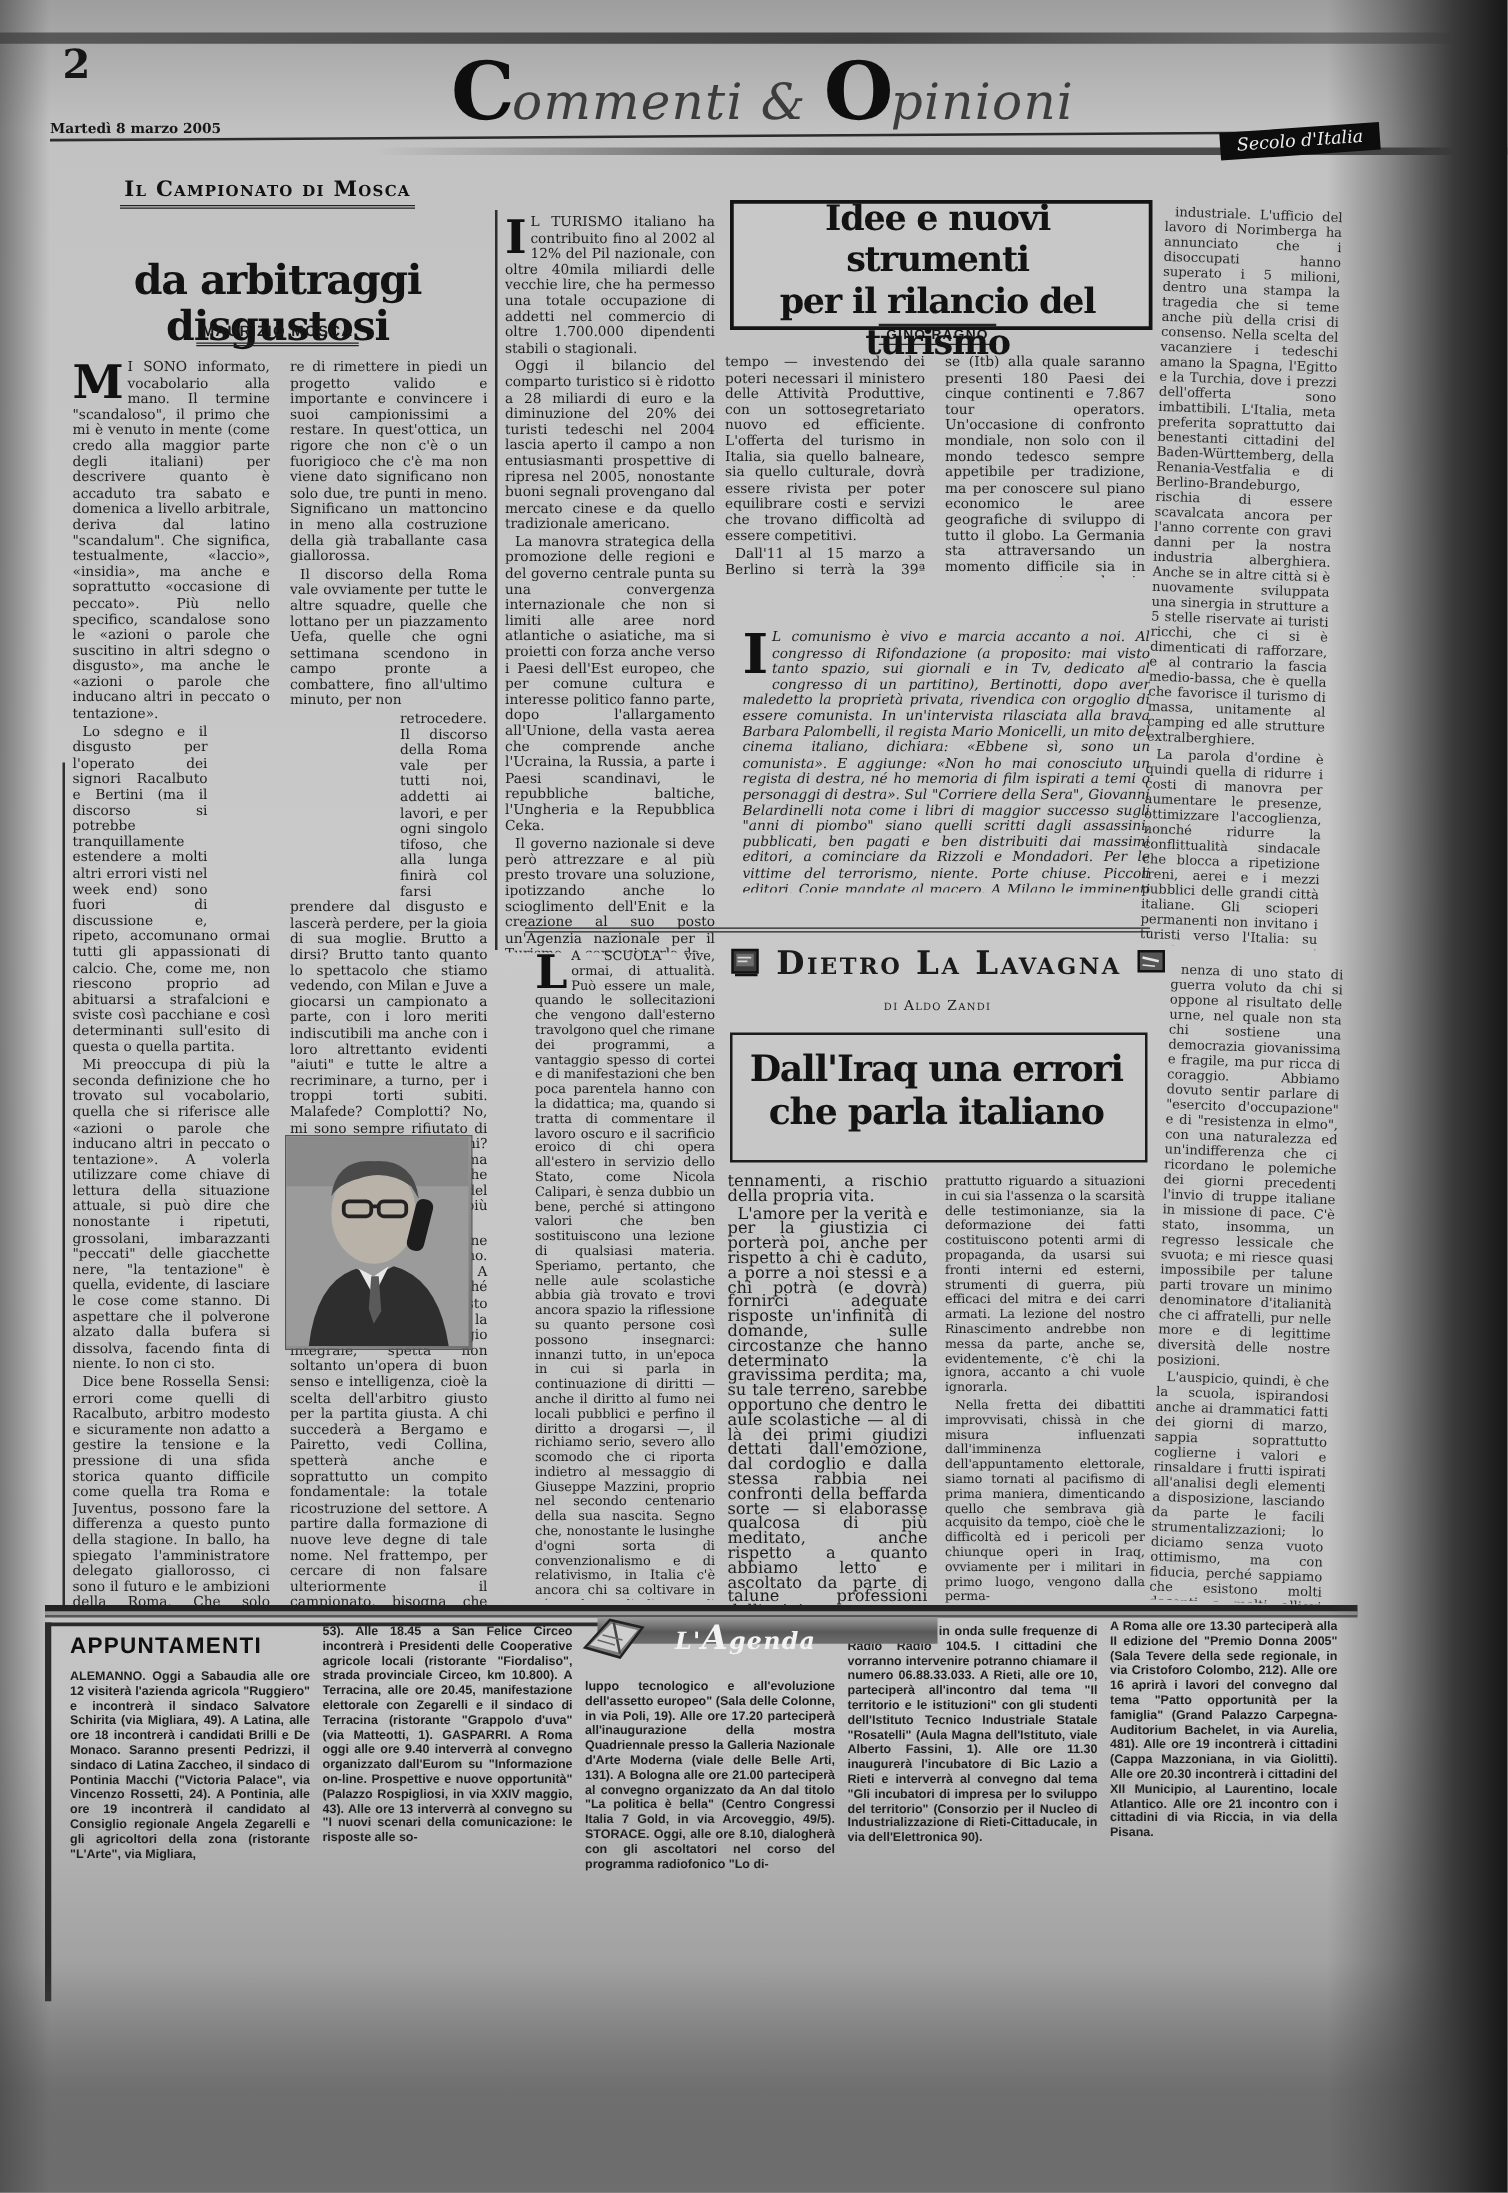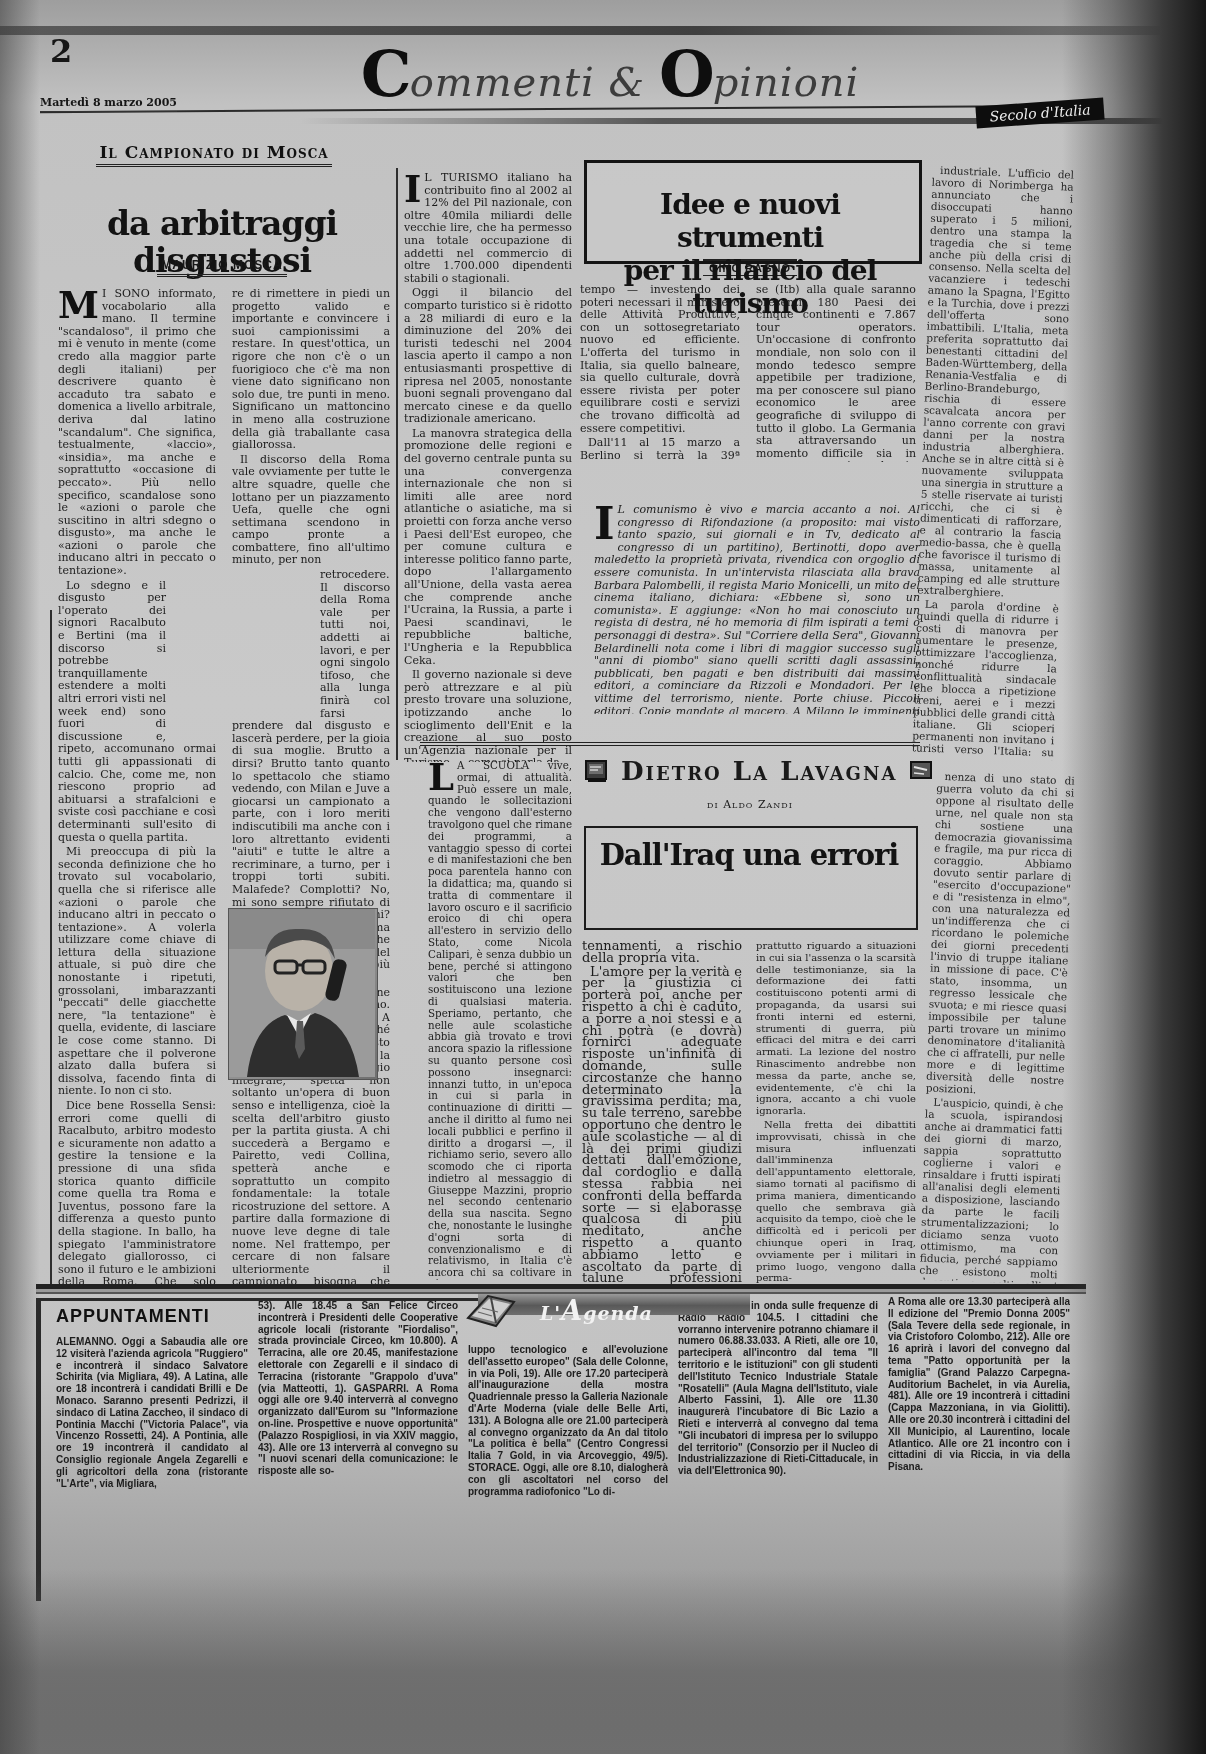--- a/index.html
+++ b/index.html
@@ -57,21 +57,21 @@
   .spacer-l{float:left;width:88px;height:150px;}
   .photo{left:228px;top:900px;width:148px;height:170px;z-index:6;
          background:linear-gradient(135deg,#b3b3b3,#8d8d8d 60%,#6f6f6f);
          border:1px solid #555;}
   
   .vrule1{left:396px;top:168px;width:2px;height:592px;background:#2e2e2e;}
   .turismo-left{left:404px;top:172px;width:168px;height:590px;overflow:hidden;}
 
   
   .idee-box{left:584px;top:160px;width:332px;height:98px;border:3px solid #141414;background:rgba(210,210,210,.35);}
-  .idee-title{left:584px;top:188px;width:332px;text-align:center;font-size:28px;line-height:33px;
+  .idee-title{left:584px;top:158px;width:332px;text-align:center;font-size:28px;line-height:33px;
               font-weight:bold;color:#131313;letter-spacing:-1px;z-index:3;}
   .idee-by{left:584px;top:262px;width:332px;text-align:center;font-family:"Liberation Sans",sans-serif;
            font-size:11px;font-weight:bold;letter-spacing:1px;color:#181818;}
   .idee-by span{border-top:2px solid #222;border-bottom:1px solid #222;padding:1px 6px;}
   .idee-body{left:580px;top:284px;width:338px;height:178px;overflow:hidden;}
   .idee-col{position:absolute;top:0;width:160px;height:178px;overflow:hidden;}
   .ic1{left:0;} .ic2{left:176px;}
 
   
   .com-title{left:590px;top:462px;width:330px;text-align:center;font-size:30px;font-weight:bold;
@@ -219,20 +219,21 @@
     <svg class="lav-icon" viewBox="0 0 26 26">
       <rect x="3" y="4" width="20" height="16" fill="#555" stroke="#111" stroke-width="2"></rect>
       <line x1="6" y1="9" x2="19" y2="12" stroke="#e2e2e2" stroke-width="2"></line>
       <line x1="6" y1="15" x2="16" y2="16" stroke="#e2e2e2" stroke-width="1.4"></line>
     </svg>
   </div>
   <div class="abs lav-sub">di Aldo Zandi</div>
   <div class="abs lav-title-box"></div>
   <div class="abs lav-title serif">
     <span>Dall'Iraq una errori</span><br>
+    <span>che parla italiano</span>
   </div>
   <div class="abs lav-colB body-txt serif" style="font-size:13px;line-height:11.8px;">
     <p class="noindent">tennamenti, a rischio della propria vita.</p>
     <p>L'amore per la verità e per la giustizia ci porterà poi, anche per rispetto a chi è caduto, a porre a noi stessi e a chi potrà (e dovrà) fornirci adeguate risposte un'infinità di domande, sulle circostanze che hanno determinato la gravissima perdita; ma, su tale terreno, sarebbe opportuno che dentro le aule scolastiche — al di là dei primi giudizi dettati dall'emozione, dal cordoglio e dalla stessa rabbia nei confronti della beffarda sorte — si elaborasse qualcosa di più meditato, anche rispetto a quanto abbiamo letto e ascoltato da parte di talune professioni dell'opinione.</p>
     <p>Alla scuola si addice, infatti, l'esercizio dello spirito critico, la distinzione tra notizia e voce, la verifica delle fonti, so-</p>
   </div>
   <div class="abs lav-colC body-txt serif" style="font-size:10px;line-height:11.8px;">
     <p class="noindent">prattutto riguardo a situazioni in cui sia l'assenza o la scarsità delle testimonianze, sia la deformazione dei fatti costituiscono potenti armi di propaganda, da usarsi sui fronti interni ed esterni, strumenti di guerra, più efficaci del mitra e dei carri armati. La lezione del nostro Rinascimento andrebbe non messa da parte, anche se, evidentemente, c'è chi la ignora, accanto a chi vuole ignorarla.</p>
     <p>Nella fretta dei dibattiti improvvisati, chissà in che misura influenzati dall'imminenza dell'appuntamento elettorale, siamo tornati al pacifismo di prima maniera, dimenticando quello che sembrava già acquisito da tempo, cioè che le difficoltà ed i pericoli per chiunque operi in Iraq, ovviamente per i militari in primo luogo, vengono dalla perma-</p>
   </div>

